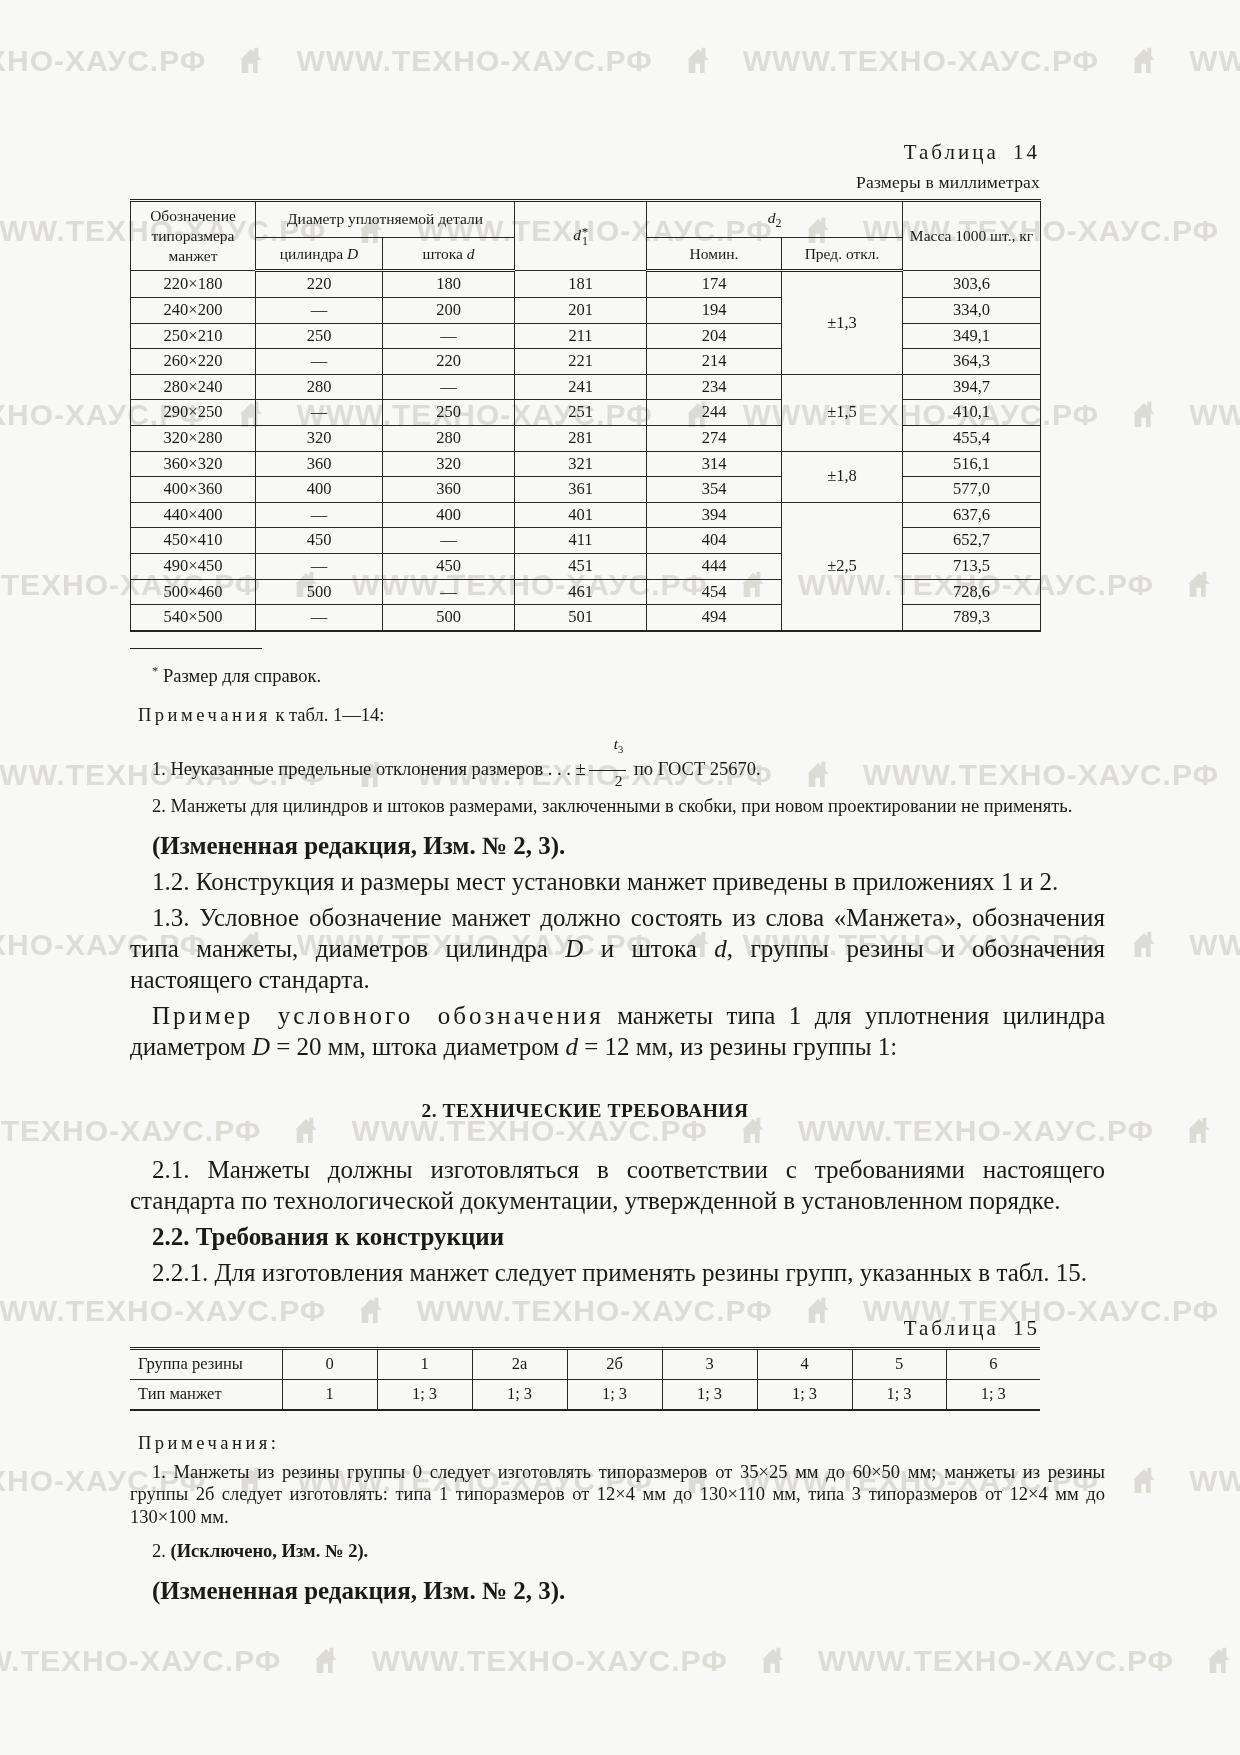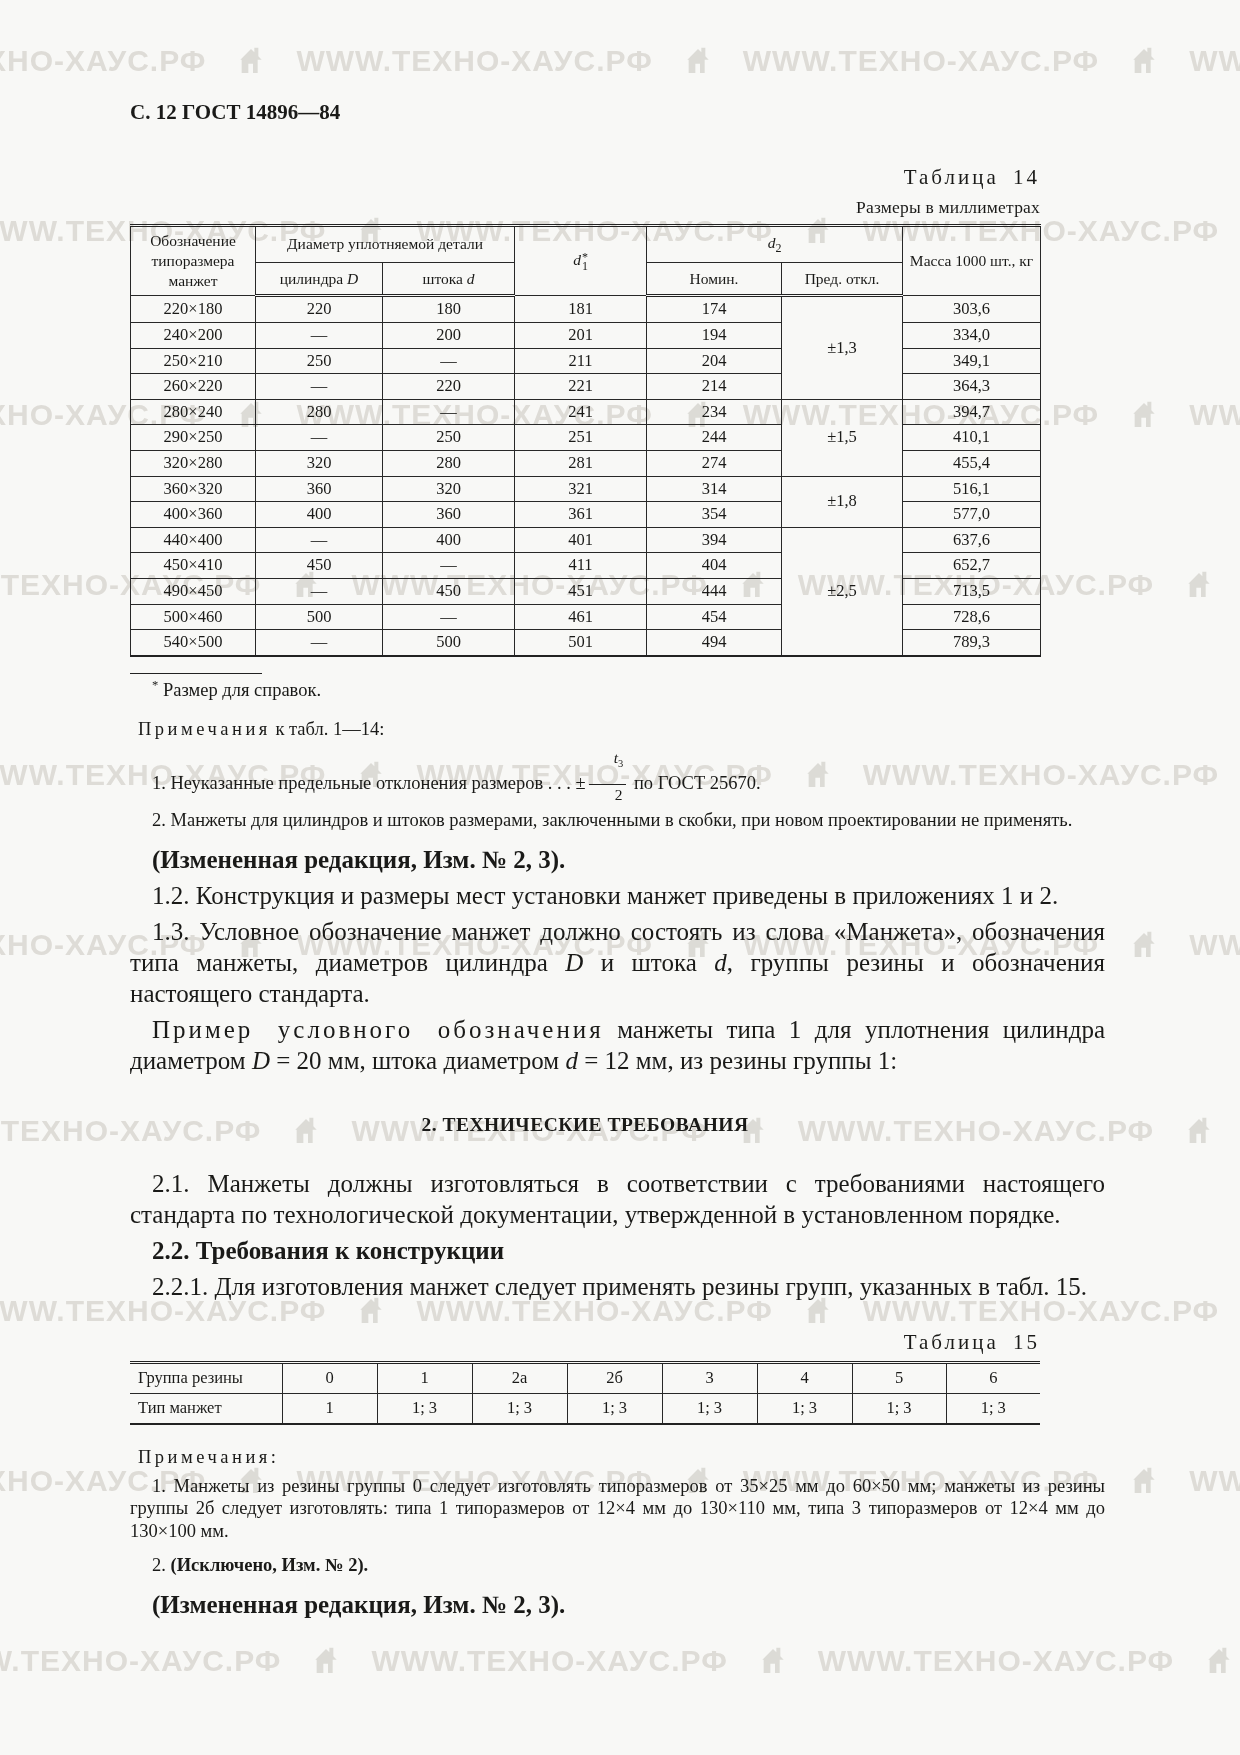--- a/index.html
+++ b/index.html
@@ -23,21 +23,21 @@
   .t14 th,.t14 td{border:1px solid #282828;text-align:center;vertical-align:middle;font-weight:normal;}
   .t14 thead th{font-size:15.5px;line-height:1.3;padding:4px 5px;}
   .t14 thead tr:last-child th{border-bottom:3px double #222;}
   .t14 tbody td{font-size:16.5px;height:24.6px;padding:0 4px;line-height:1;}
   .it{font-style:italic;}
   .stack{display:inline-block;vertical-align:-5px;margin-left:1px;line-height:0.8;font-size:12px;text-align:left;}
   .stack span{display:block;}
   .subch{font-size:12px;vertical-align:-4px;}
   
   .footnote-rule{width:132px;border-top:1.5px solid #222;margin-top:16px;}
-  .footnote{margin:4px 0 0 22px;font-size:18.5px;}
+  .footnote{margin:15px 0 0 22px;font-size:18.5px;}
   .note-title{margin:18px 0 0 8px;font-size:18.5px;}
   .sp{letter-spacing:3.5px;}
   .spw{letter-spacing:3px;word-spacing:8px;}
   .note{margin:7px 0 0;font-size:18.5px;line-height:1.22;text-indent:22px;text-align:justify;}
   .note-frac{margin-top:10px;line-height:1.5;}
   .frac{display:inline-block;vertical-align:-11px;text-align:center;line-height:1;font-size:15.5px;margin:0 3px;}
   .frac-num{display:block;border-bottom:1.3px solid #222;padding:0 3px 14px;}
   .frac-den{display:block;padding-top:2px;}
   sup{font-size:68%;} sub{font-size:68%;}
   
@@ -191,21 +191,20 @@
             <path d="M3 11 L11 3 L13.5 5.5 L13.5 2 L16.5 2 L16.5 8.5 L19 11 L16 11 L16 21 L12.5 21 L12.5 14 L9 14 L9 21 L4 21 L4 11 Z" fill="#dcdbd6"></path>
           </svg></span>
         <span>WWW.ТЕХНО-ХАУС.РФ</span>
         <span class="wm-icon"><svg width="30" height="32" viewBox="0 0 22 24">
             <path d="M3 11 L11 3 L13.5 5.5 L13.5 2 L16.5 2 L16.5 8.5 L19 11 L16 11 L16 21 L12.5 21 L12.5 14 L9 14 L9 21 L4 21 L4 11 Z" fill="#dcdbd6"></path>
           </svg></span>
       </div>
     </div>
 
   <div class="content">
-    <div class="page-header">С. 12 ГОСТ 14896—84</div>
 
     <div class="tbl-label">Таблица 14</div>
     <div class="units-note">Размеры в миллиметрах</div>
 
     <table class="t14">
       <colgroup>
         <col style="width:125px">
           <col style="width:127px">
           <col style="width:132px">
         <col style="width:132px">

